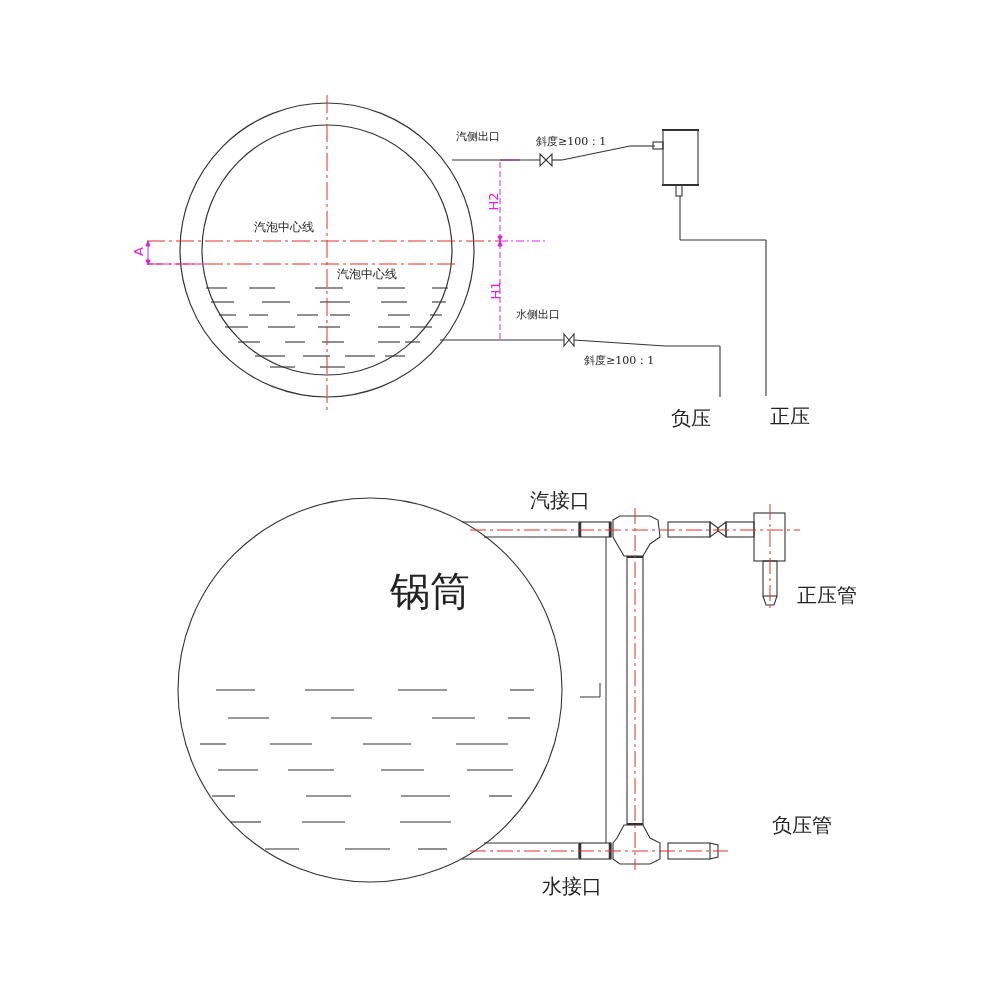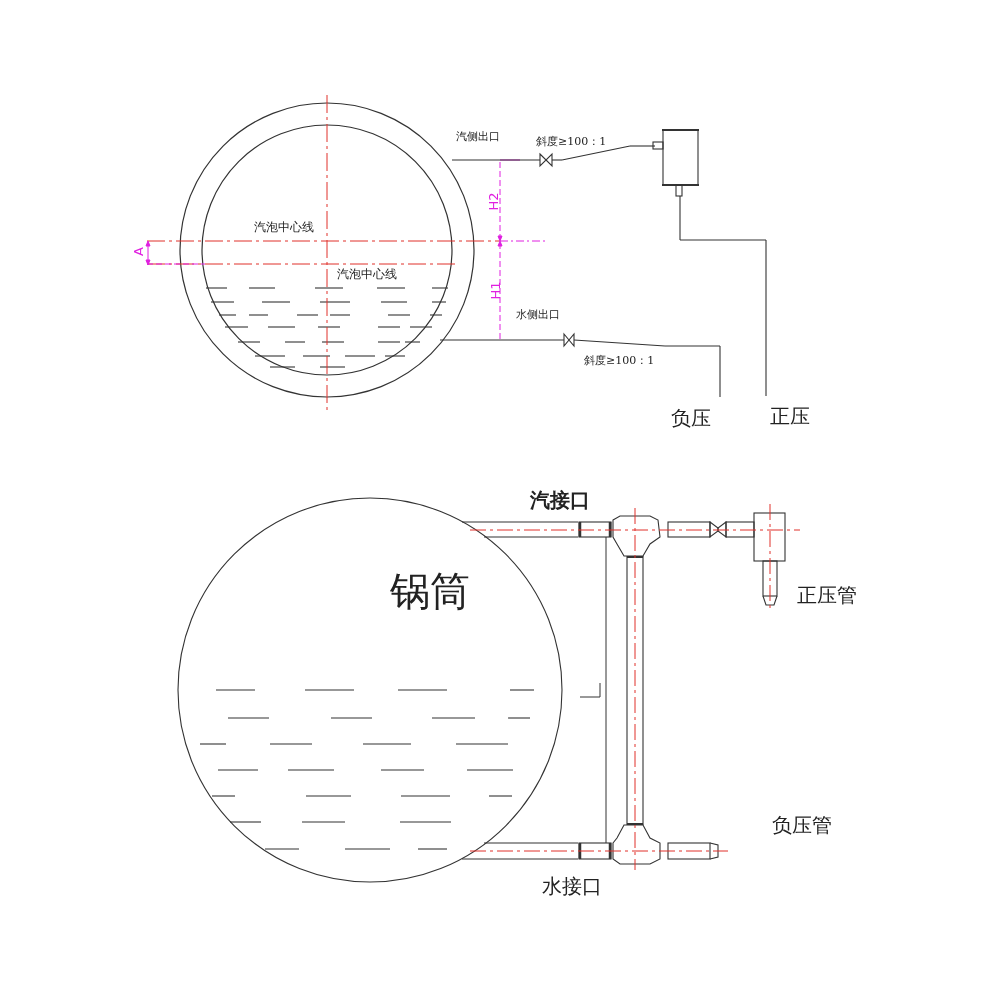--- a/index.html
+++ b/index.html
@@ -187,19 +187,19 @@
 <span class="lbl md" style="left:254px;top:221px;">汽泡中心线</span>
 <span class="lbl md" style="left:337px;top:268px;">汽泡中心线</span>
 <span class="lbl sm" style="left:516px;top:309px;">水侧出口</span>
 <span class="lbl sm" style="left:584px;top:355px;">斜度≥100：1</span>
 <span class="lbl mag rot" style="left:134px;top:245px;">A</span>
 <span class="lbl mag rot" style="left:484px;top:195px;">H2</span>
 <span class="lbl mag rot" style="left:486px;top:284px;">H1</span>
 <span class="lbl lg" style="left:671px;top:408px;">负压</span>
 <span class="lbl lg" style="left:770px;top:406px;">正压</span>
 
-<span class="lbl lg" style="left:530px;top:490px;font-weight:bold;">汽接口</span>
+<span class="lbl lg" style="left:530px;top:490px;">汽接口</span>
 <span class="lbl xl" style="left:390px;top:575px;">锅筒</span>
 <span class="lbl lg" style="left:797px;top:585px;">正压管</span>
 <span class="lbl lg" style="left:732px;top:815px;margin-left:40px;">负压管</span>
 <span class="lbl lg" style="left:530px;top:876px;margin-left:12px;">水接口</span>
 
 </div>
 
 </body></html>

